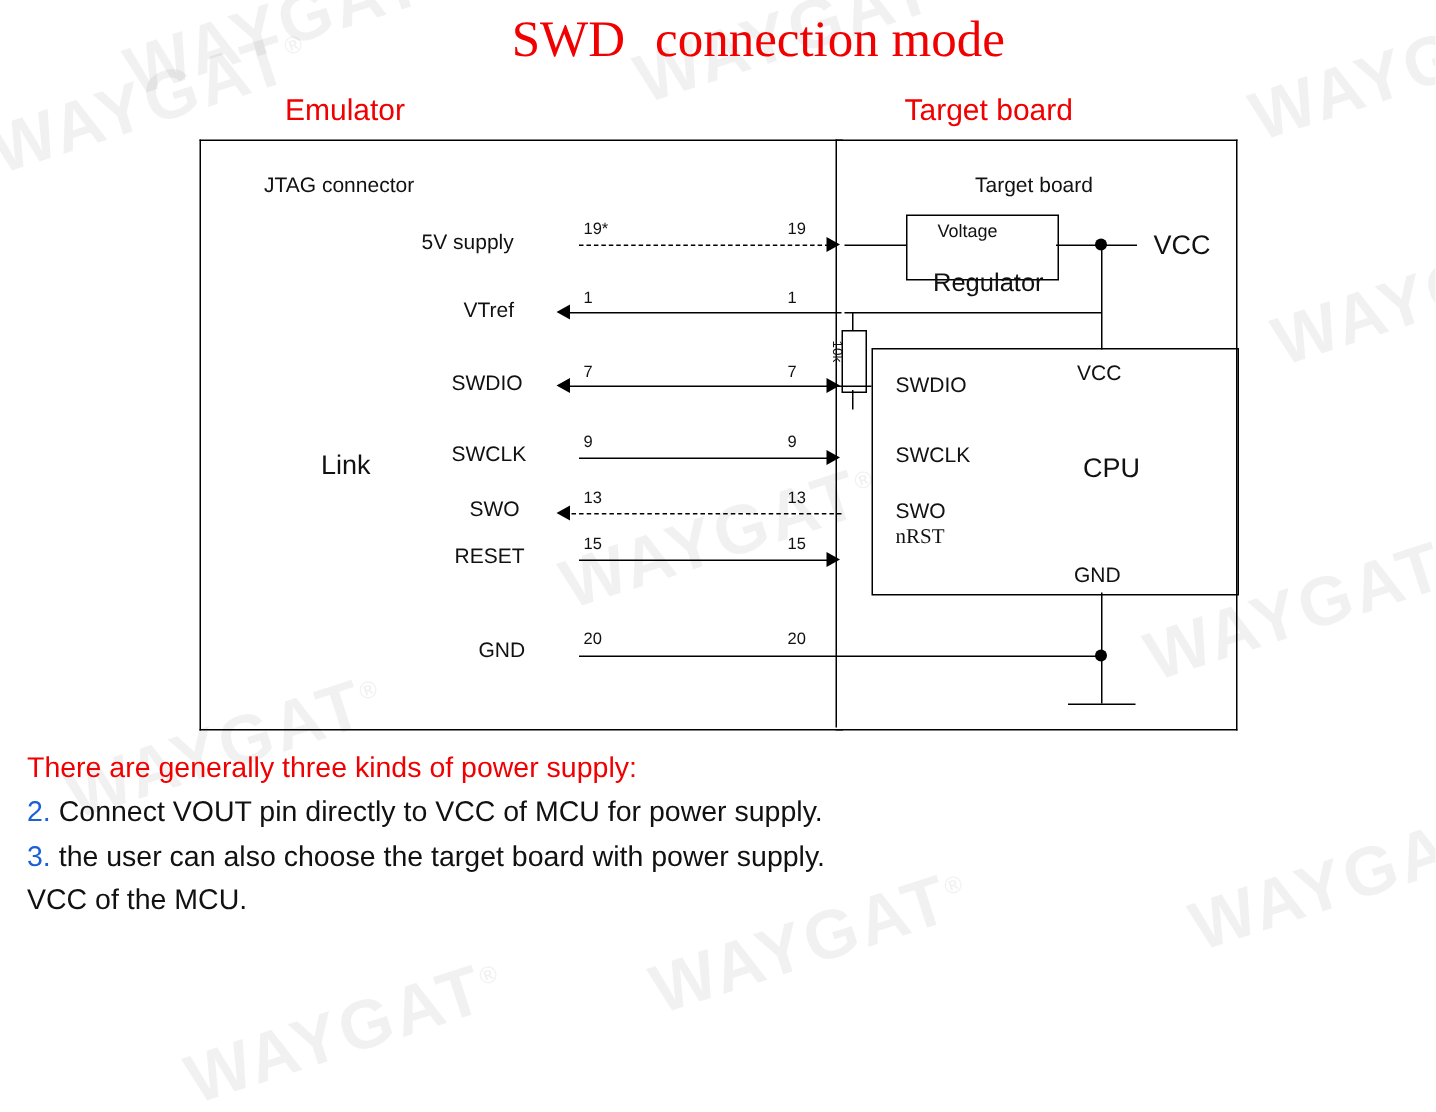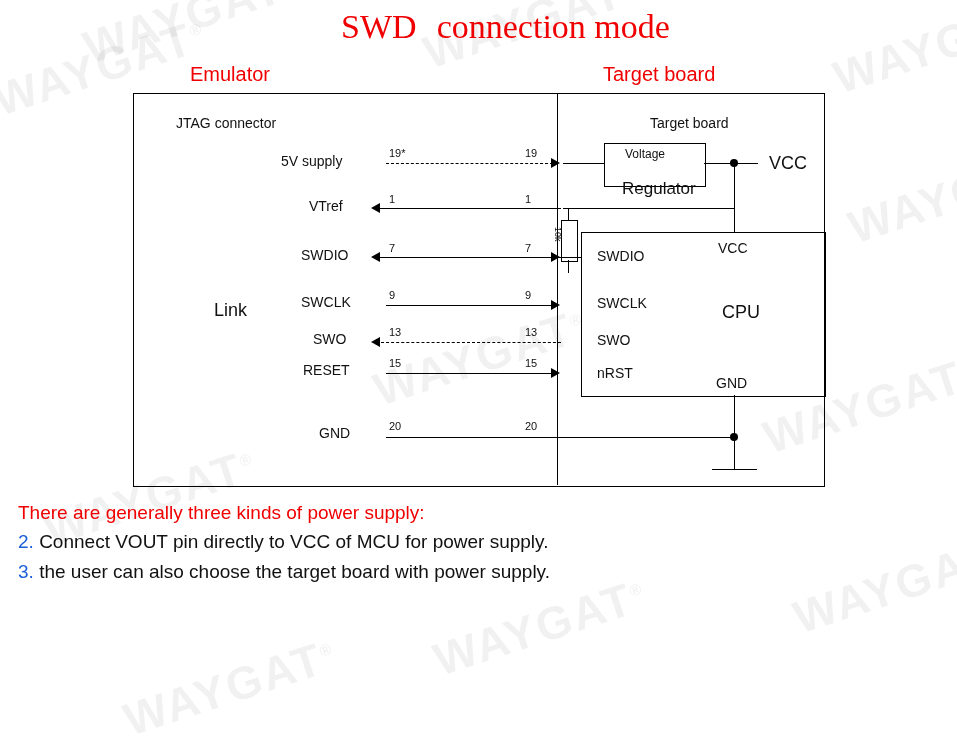--- a/index.html
+++ b/index.html
@@ -137,29 +137,30 @@
   <div class="pin" style="left:525px;top:271px;">13</div>
   <div class="dashh" style="left:381px;top:287px;width:180px;"></div>
   <div class="arrow-l" style="left:371px;top:282px;"></div>
   <div class="txt" style="left:597px;top:277px;">SWO</div>
 
   <div class="txt" style="left:303px;top:307px;">RESET</div>
   <div class="pin" style="left:389px;top:302px;">15</div>
   <div class="pin" style="left:525px;top:302px;">15</div>
   <div class="hline" style="left:386px;top:318px;width:167px;"></div>
   <div class="arrow-r" style="left:551px;top:313px;"></div>
-  <div class="txt" style="left:597px;top:310px;">nRST</div>
+  <div class="txt" style="left:597px;top:296px;font-family:Liberation Serif, serif;">nRST</div>
 
   <div class="txt" style="left:319px;top:370px;">GND</div>
   <div class="pin" style="left:389px;top:365px;">20</div>
   <div class="pin" style="left:525px;top:365px;">20</div>
   <div class="hline" style="left:386px;top:382px;width:348px;"></div>
   <div class="vline" style="left:734px;top:340px;height:42px;"></div>
   <div class="dot" style="left:730px;top:378px;"></div>
   <div class="vline" style="left:734px;top:382px;height:32px;"></div>
   <div class="hline" style="left:712px;top:414px;width:45px;"></div>
 </div>
 
 <div class="textblock">
   <div class="line red">There are generally three kinds of power supply:</div>
   <div class="line"><span class="blue">2.</span><span> Connect VOUT pin directly to VCC of MCU for power supply.</span></div>
   <div class="line"><span class="blue">3.</span><span> the user can also choose the target board with power supply.</span></div>
+  <div class="line">VCC of the MCU.</div>
 </div>
 
 </body></html>

